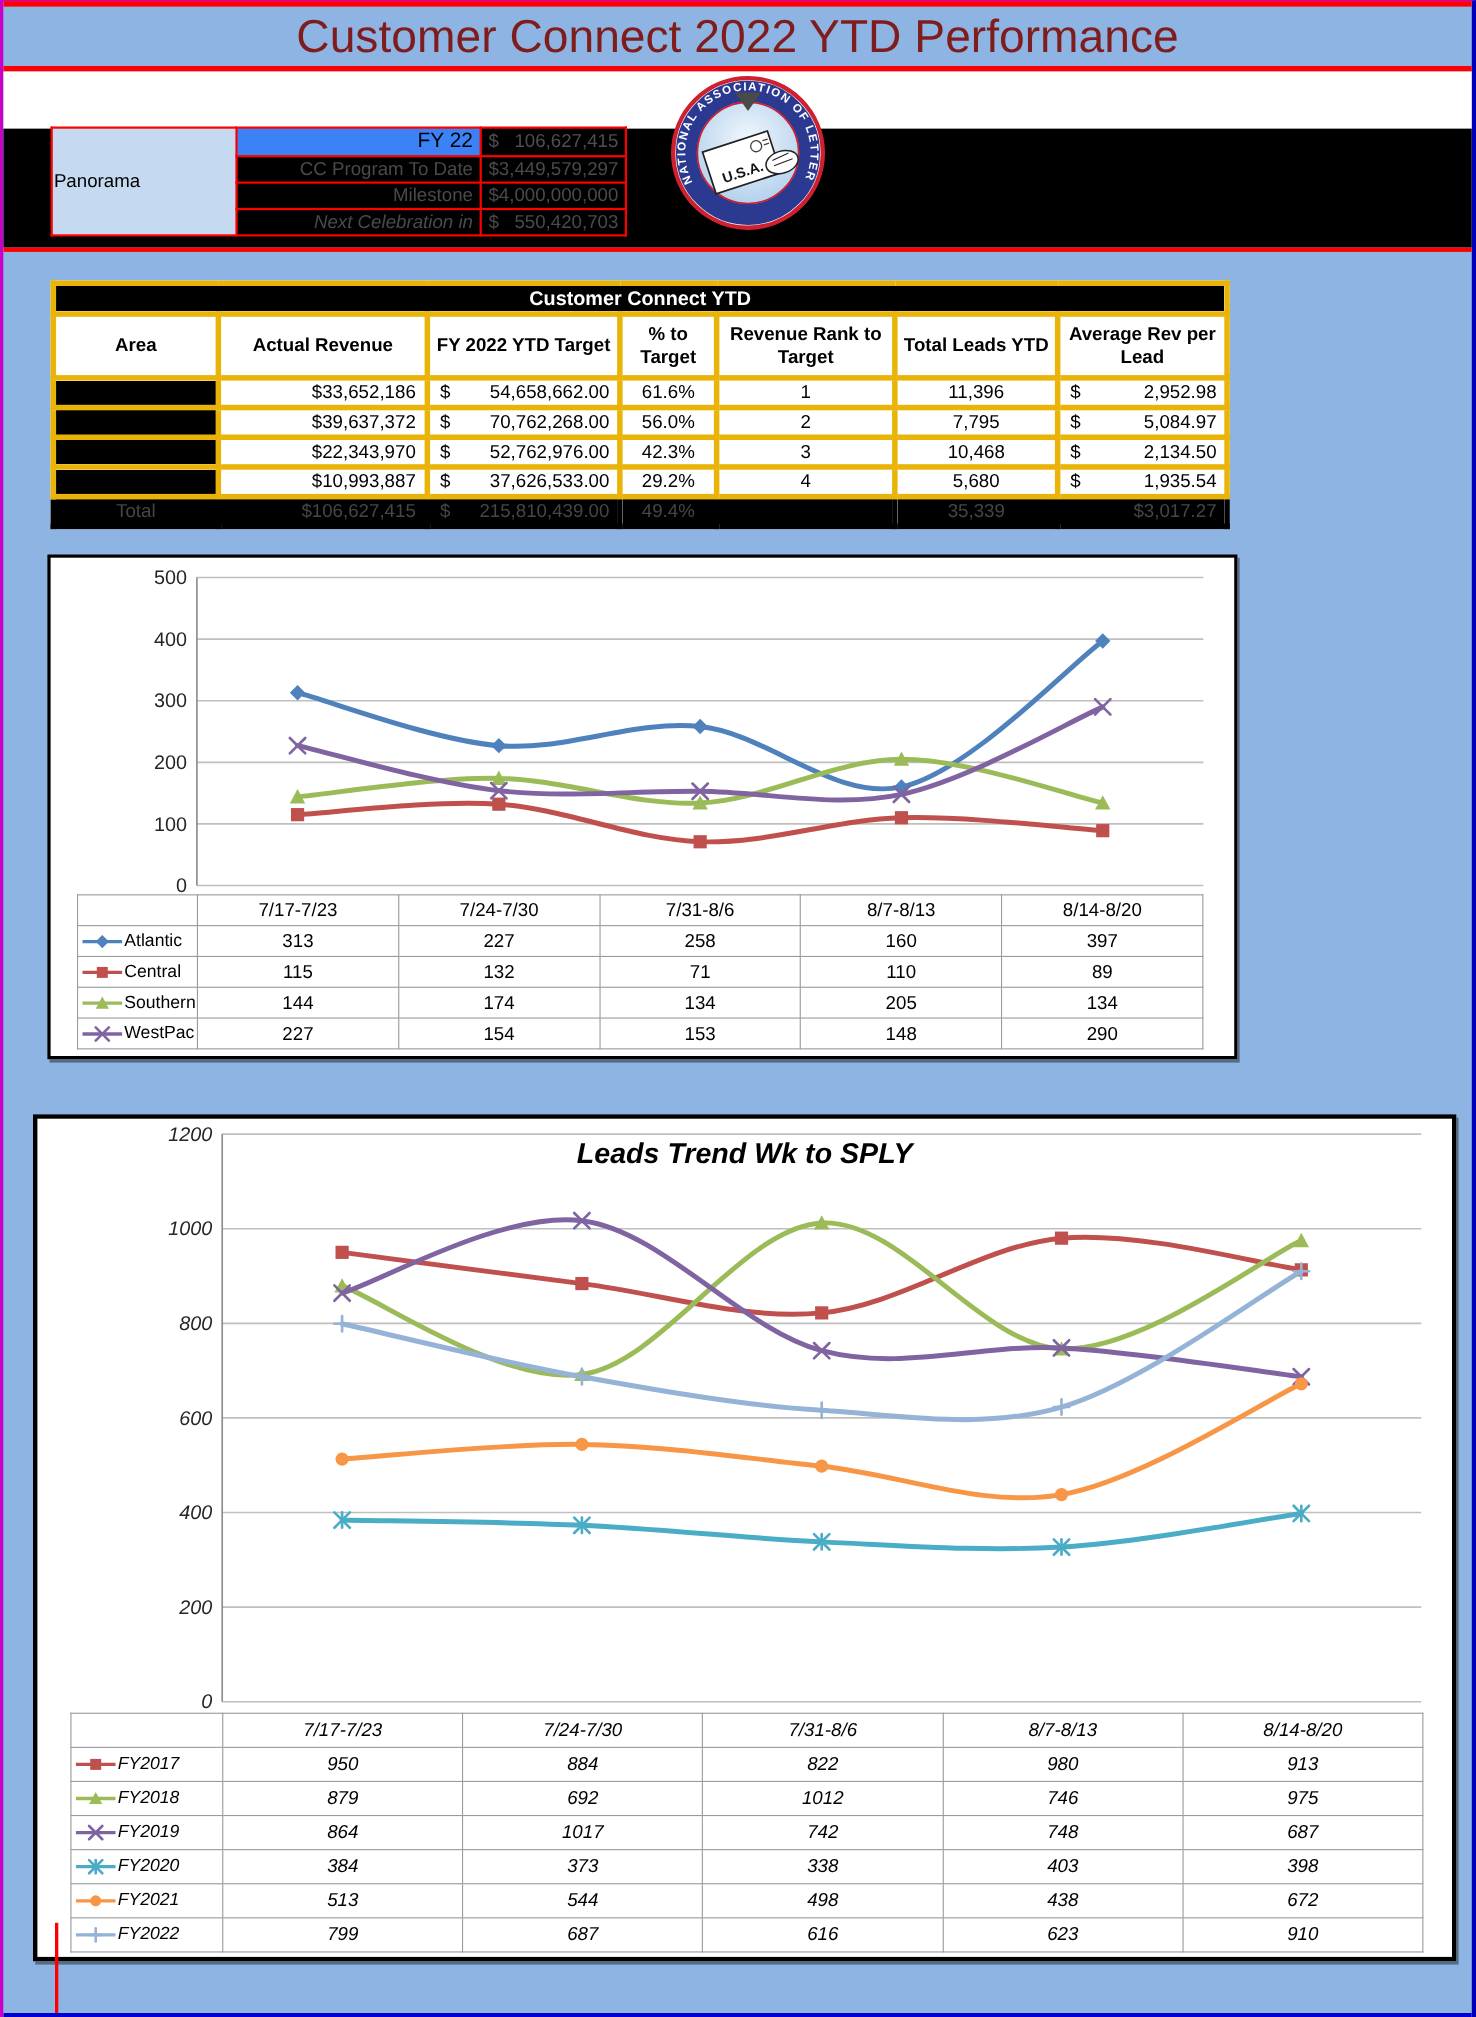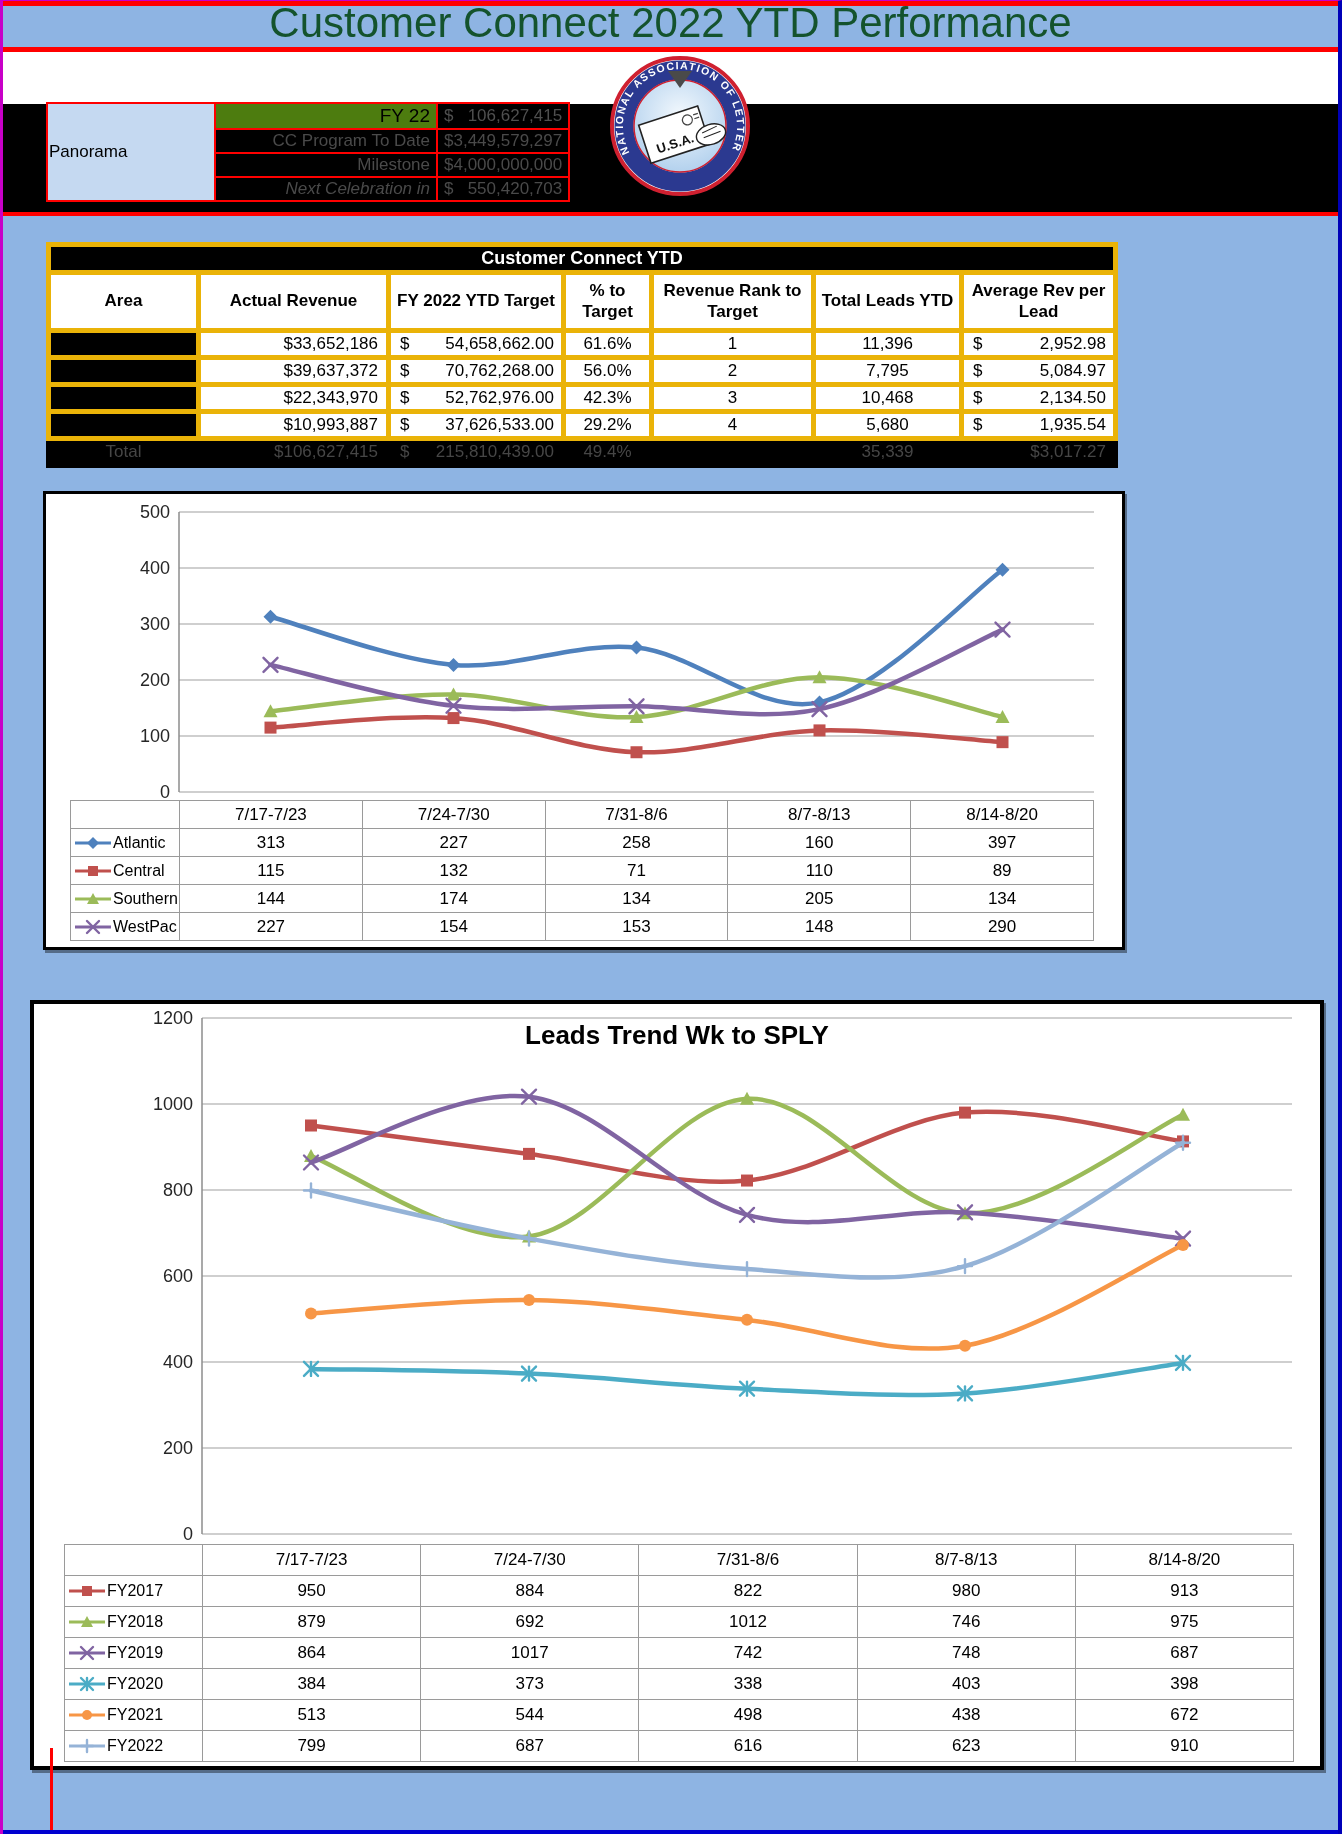--- a/index.html
+++ b/index.html
@@ -1,31 +1,31 @@
 <!DOCTYPE html>
 <html><head>
 <meta charset="utf-8">
 <style>
   html,body{margin:0;padding:0;background:#fff;font-family:"Liberation Sans",sans-serif;}
   .page{position:relative;width:1342px;height:1834px;background:#8EB4E3;
         border-left:3px solid #C800C8;border-right:4px solid #0000B8;border-top:1px solid #C800C8;
         box-sizing:border-box;overflow:hidden;}
   .hrule{height:5px;background:#FF0000;}
-  .title-band{height:41px;display:flex;align-items:flex-end;justify-content:center;
-              font-size:42px;color:#14532d;letter-spacing:0;}
+  .title-band{height:54px;display:flex;align-items:center;justify-content:center;
+              font-size:42px;color:#7f1d1d;letter-spacing:0;}
   
   .header-zone{position:relative;height:164px;}
   .strip-white{height:52px;background:#fff;}
   .strip-black{height:108px;background:#000;}
   .hrule4{height:4px;background:#FF0000;}
   table.panorama{position:absolute;left:43px;top:50px;border-collapse:collapse;}
   table.panorama td{border:2px solid #FF0000;font-size:17px;height:23px;box-sizing:border-box;}
   td.org-cell{background:#C5D9F1;width:168px;font-size:18px;color:#000;}
   td.sb-lbl{width:222px;text-align:right;padding:1px 6px;background:#000;color:#4a4a4a;}
-  td.sb-lbl.first{background:#4d7c0f;color:#000;font-size:19px;}
+  td.sb-lbl.first{background:#3b82f6;color:#000;font-size:19px;}
   td.sb-lbl.ital{font-style:italic;}
   td.sb-val{width:116px;background:#000;color:#4a4a4a;}
   td.sb-lbl.first + td.sb-val{color:#4f4f4f;}
   .sb-in{display:flex;justify-content:space-between;padding:0 5px;}
   .nalc{position:absolute;left:606px;top:3px;}
   .cc-logo{position:absolute;left:858px;top:16px;width:215px;height:112px;overflow:hidden;}
   .cc-stripes{position:absolute;inset:0;background:repeating-linear-gradient(
       to bottom,#E8262C 0 12.4px,#fff 12.4px 24.8px);}
   .cc-blue{position:absolute;left:0;top:0;width:133px;height:62px;background:#1A4E9E;
            display:flex;align-items:center;justify-content:center;color:#fff;
@@ -43,21 +43,21 @@
                      line-height:1.2;white-space:normal;font-size:17px;}
   td.area-cell{background:#000;color:#484848;text-align:center;}
   td.money{text-align:right;padding-right:8px;}
   td.center{text-align:center;}
   .split{display:flex;justify-content:space-between;padding:0 6px 0 8px;}
   tr.total-row td{background:#000;color:#464646;border-color:#000;}
   
   .chart-box{position:relative;background:#fff;border:3px solid #000;
              box-shadow:2px 3px 0 rgba(0,0,0,.4);box-sizing:content-box;}
   #chart1-box{width:1076px;margin:23px 0 0 40px;padding-bottom:6px;}
-  #chart2-box{width:1286px;margin:50px 0 1px 27px;border-width:4px;padding-bottom:4px;}
+  #chart2-box{width:1286px;margin:50px 0 1px 27px;border-width:4px;padding-bottom:4px;font-style:italic;}
   .chart-title{font-size:26px;font-weight:bold;text-align:center;margin:16px 0 4px;color:#000;}
   #chart2-box .chart-title{position:absolute;top:16px;left:0;right:0;margin:0;z-index:2;}
   svg.chart-svg{display:block;}
   table.chart-table{border-collapse:collapse;table-layout:fixed;background:#fff;}
   table.chart-table td{border:1.5px solid #9a9a9a;text-align:center;font-size:17px;color:#000;
                        box-sizing:border-box;overflow:hidden;white-space:nowrap;}
   #chart1-table{margin-left:24px;width:1024px;}
   #chart1-table td{height:28px;}
   #chart2-table{margin-left:30px;width:1230px;}
   #chart2-table td{height:31px;}

